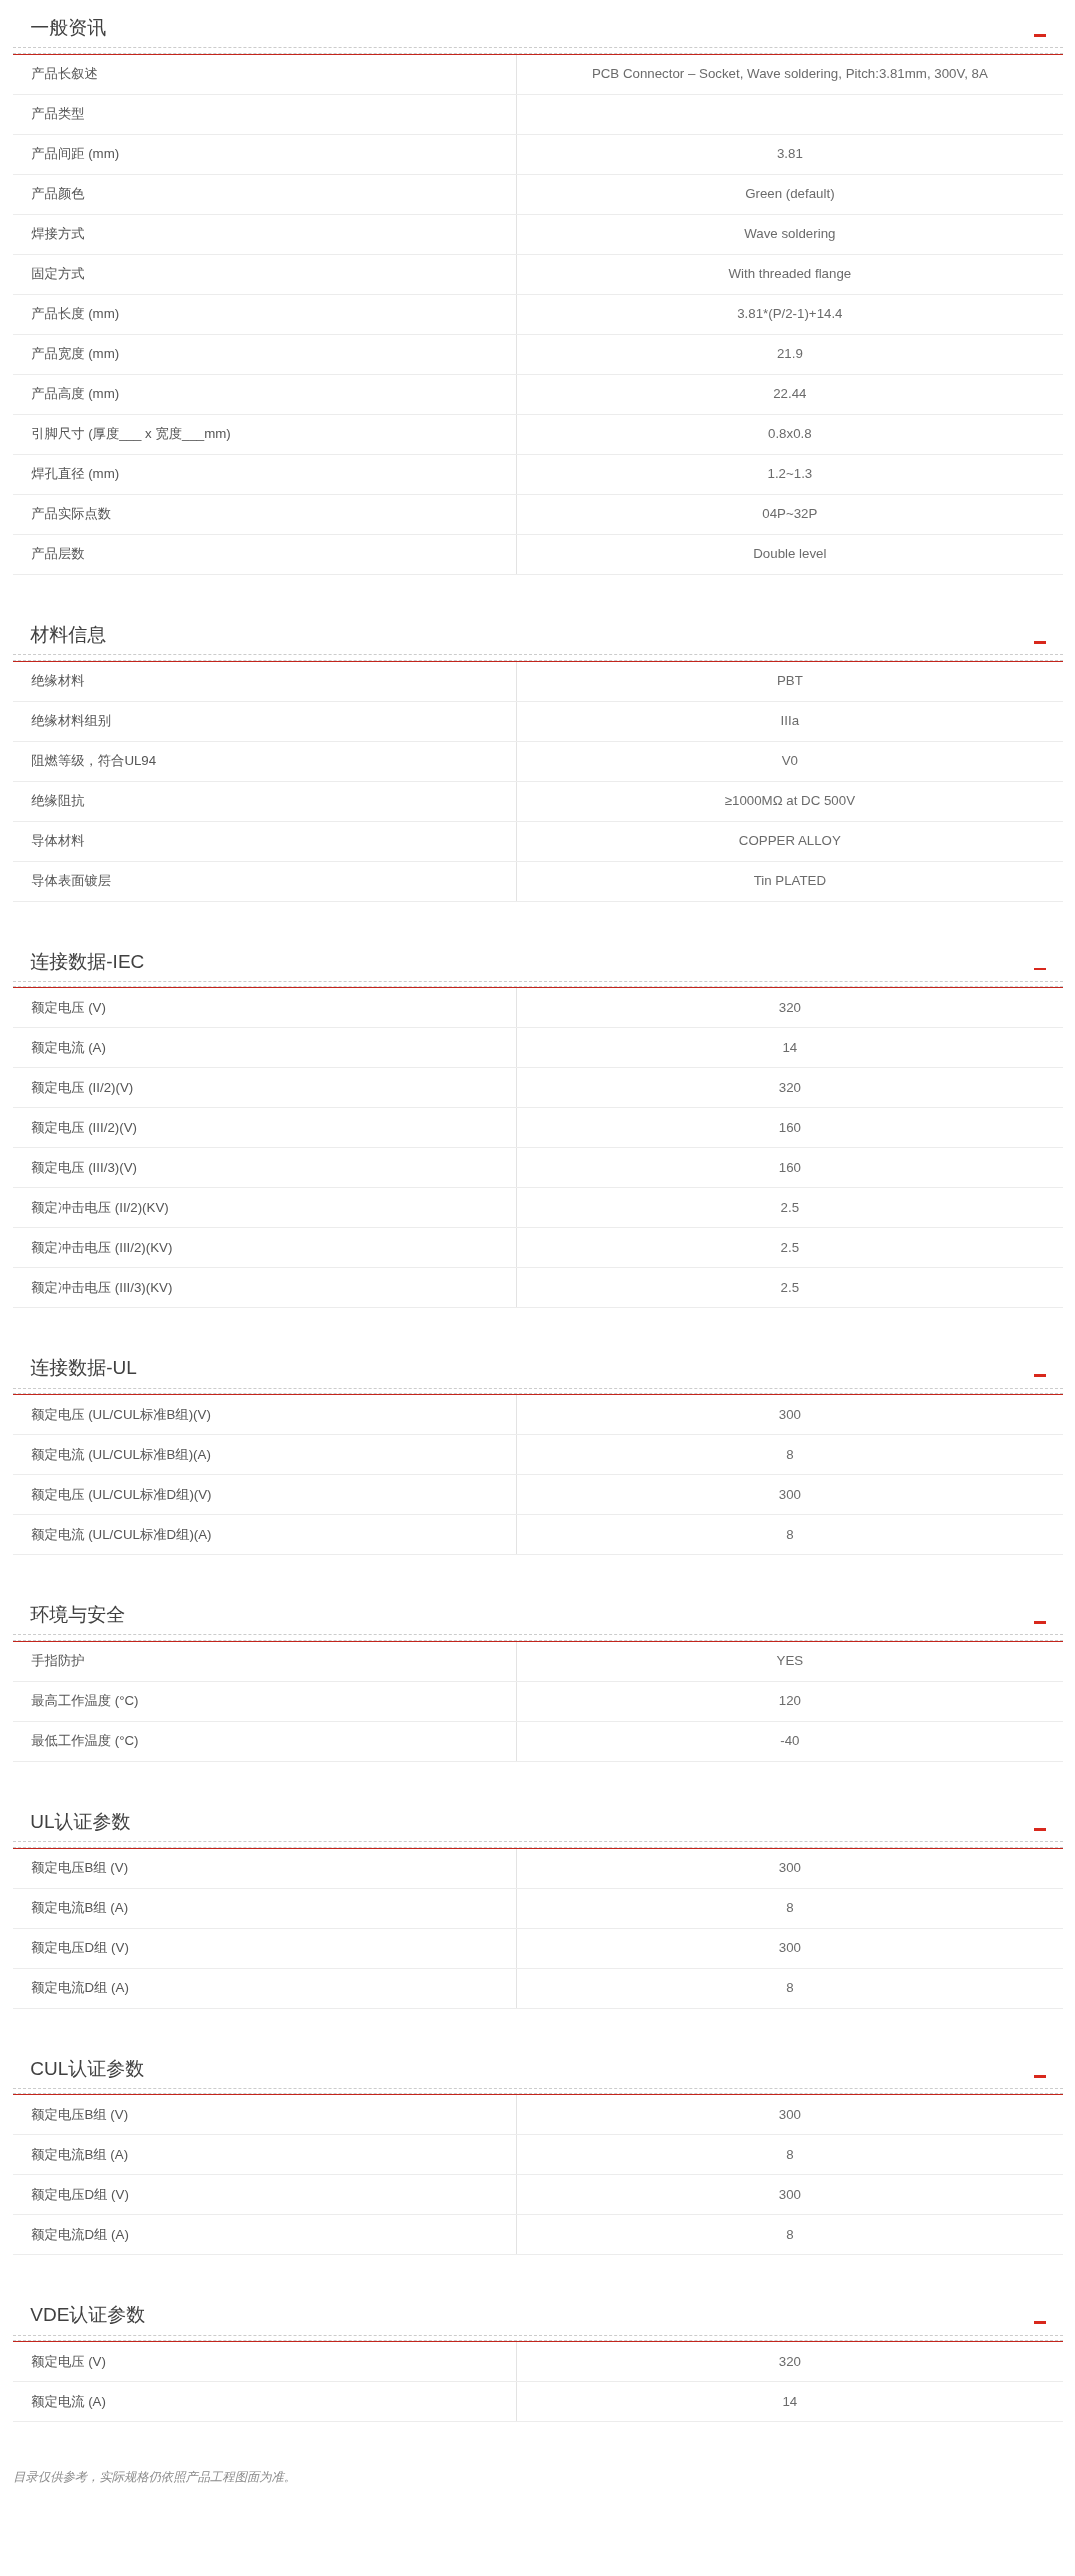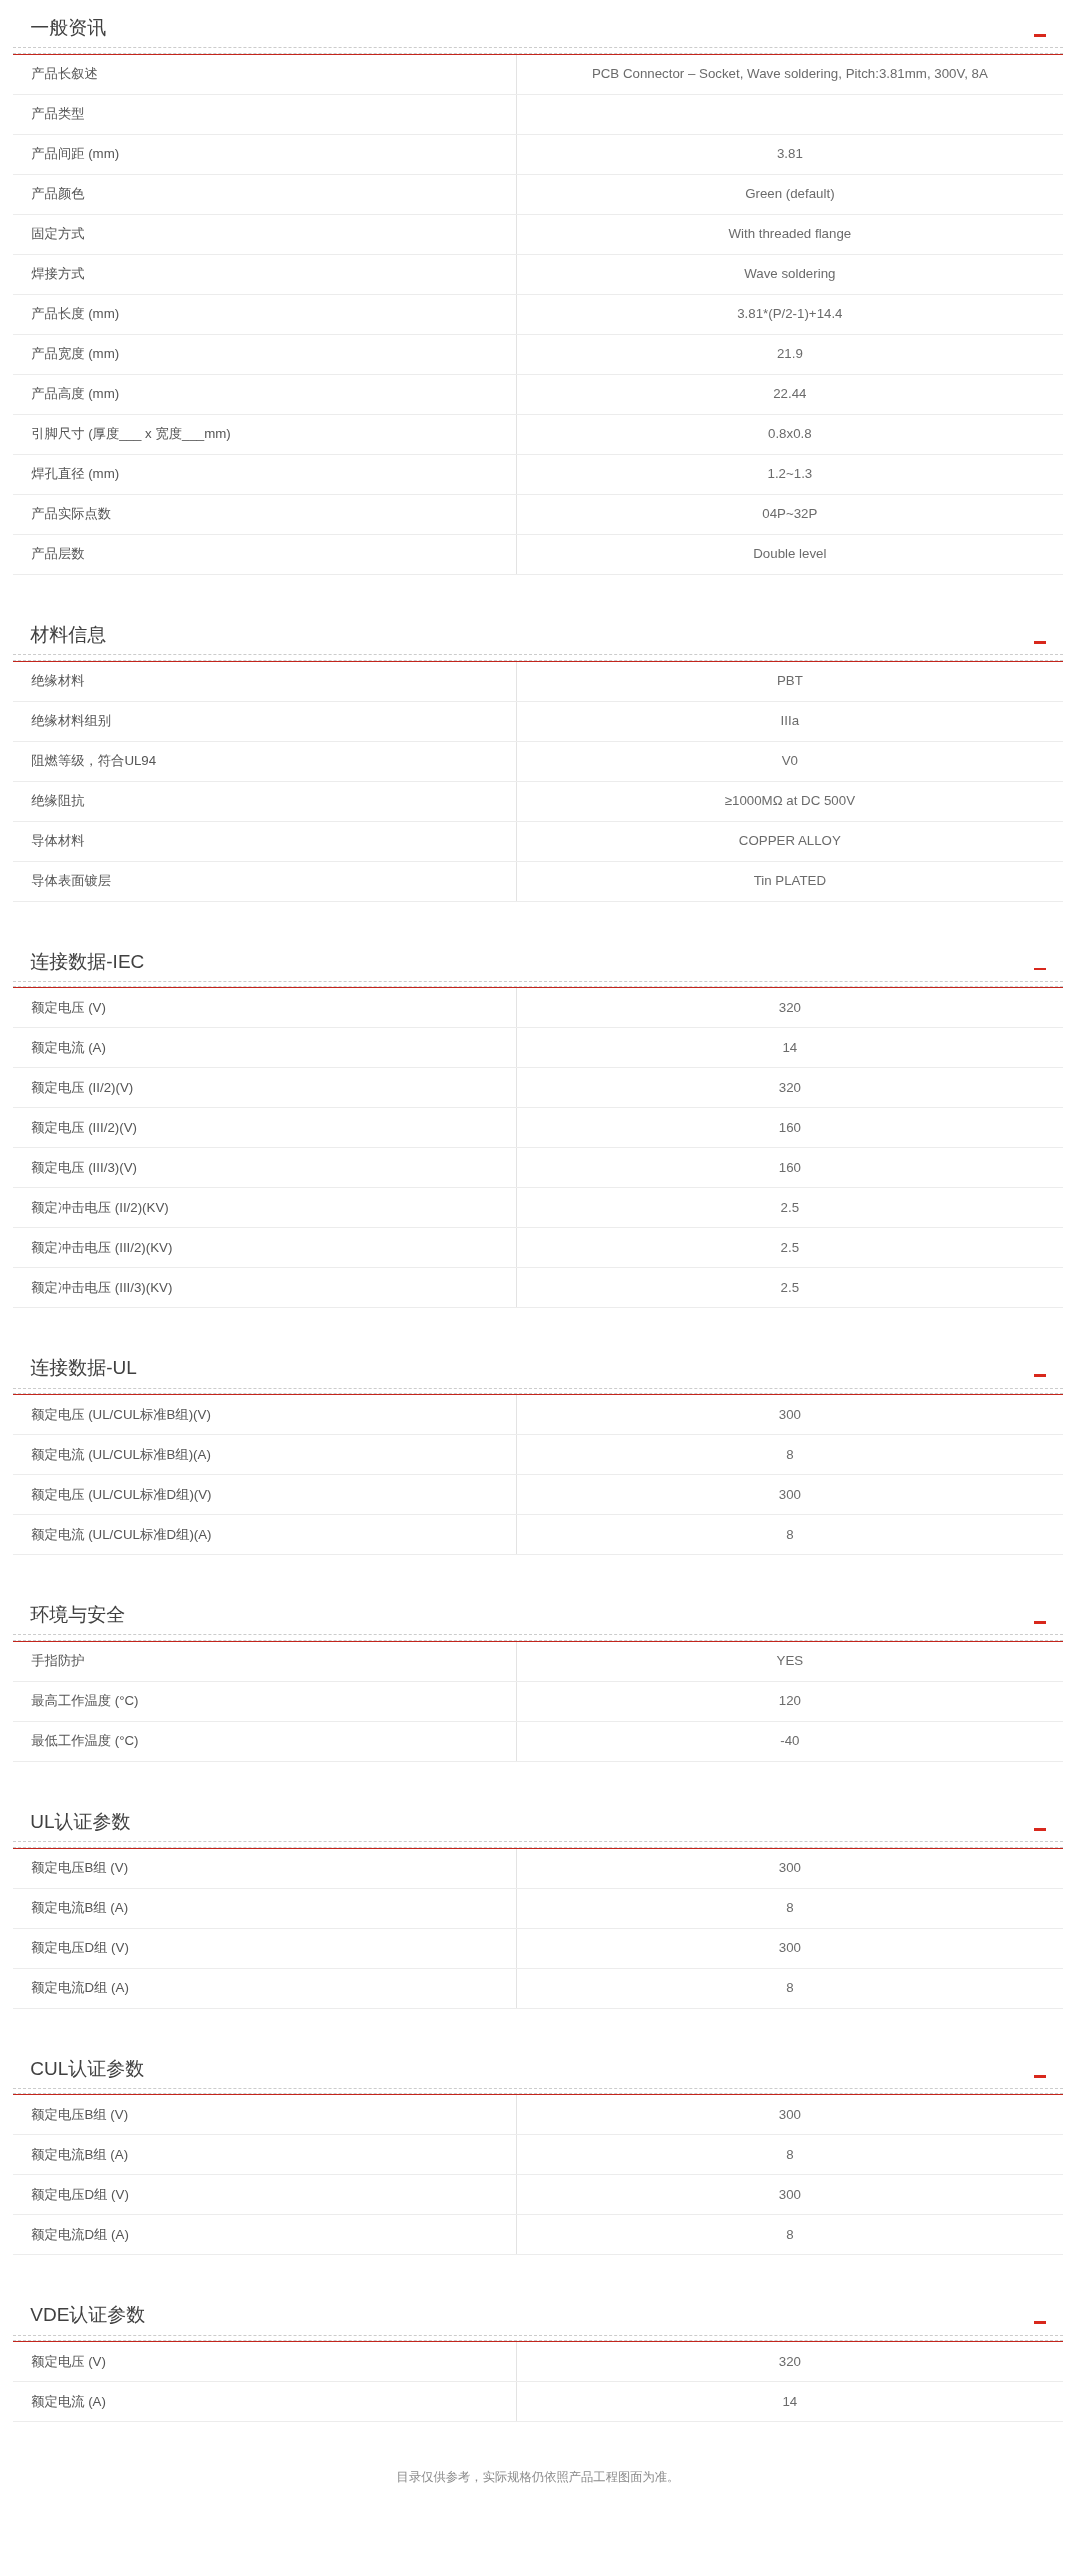--- a/index.html
+++ b/index.html
@@ -71,23 +71,24 @@
   }
   .cell.value{
     flex:1;
     justify-content:center;
     text-align:center;
     padding:5.7px 11.4px;
     color:var(--value-color);
   }
   .footer-note{
     margin-top:40px;
-    text-align:center;
+    text-align:left;
     font-size:12.3px;
     color:var(--footer-color);
+    font-style:italic;
   }
 </style>
 </head>
 <body>
 
 <div id="sections-root">
   <section class="spec-section">
     <div class="sec-header">
       <h2 class="sec-title">一般资讯</h2>
       <span class="collapse-btn"></span>
@@ -109,30 +110,30 @@
     <div class="cell label">产品间距 (mm)</div>
     <div class="cell value">3.81</div>
   </div>
 
   <div class="row">
     <div class="cell label">产品颜色</div>
     <div class="cell value">Green (default)</div>
   </div>
 
   <div class="row">
+    <div class="cell label">焊接方式</div>
+    <div class="cell value">Wave soldering</div>
+  </div>
+
+  <div class="row">
     <div class="cell label">固定方式</div>
     <div class="cell value">With threaded flange</div>
   </div>
 
   <div class="row">
-    <div class="cell label">焊接方式</div>
-    <div class="cell value">Wave soldering</div>
-  </div>
-
-  <div class="row">
     <div class="cell label">产品长度 (mm)</div>
     <div class="cell value">3.81*(P/2-1)+14.4</div>
   </div>
 
   <div class="row">
     <div class="cell label">产品宽度 (mm)</div>
     <div class="cell value">21.9</div>
   </div>
 
   <div class="row">

